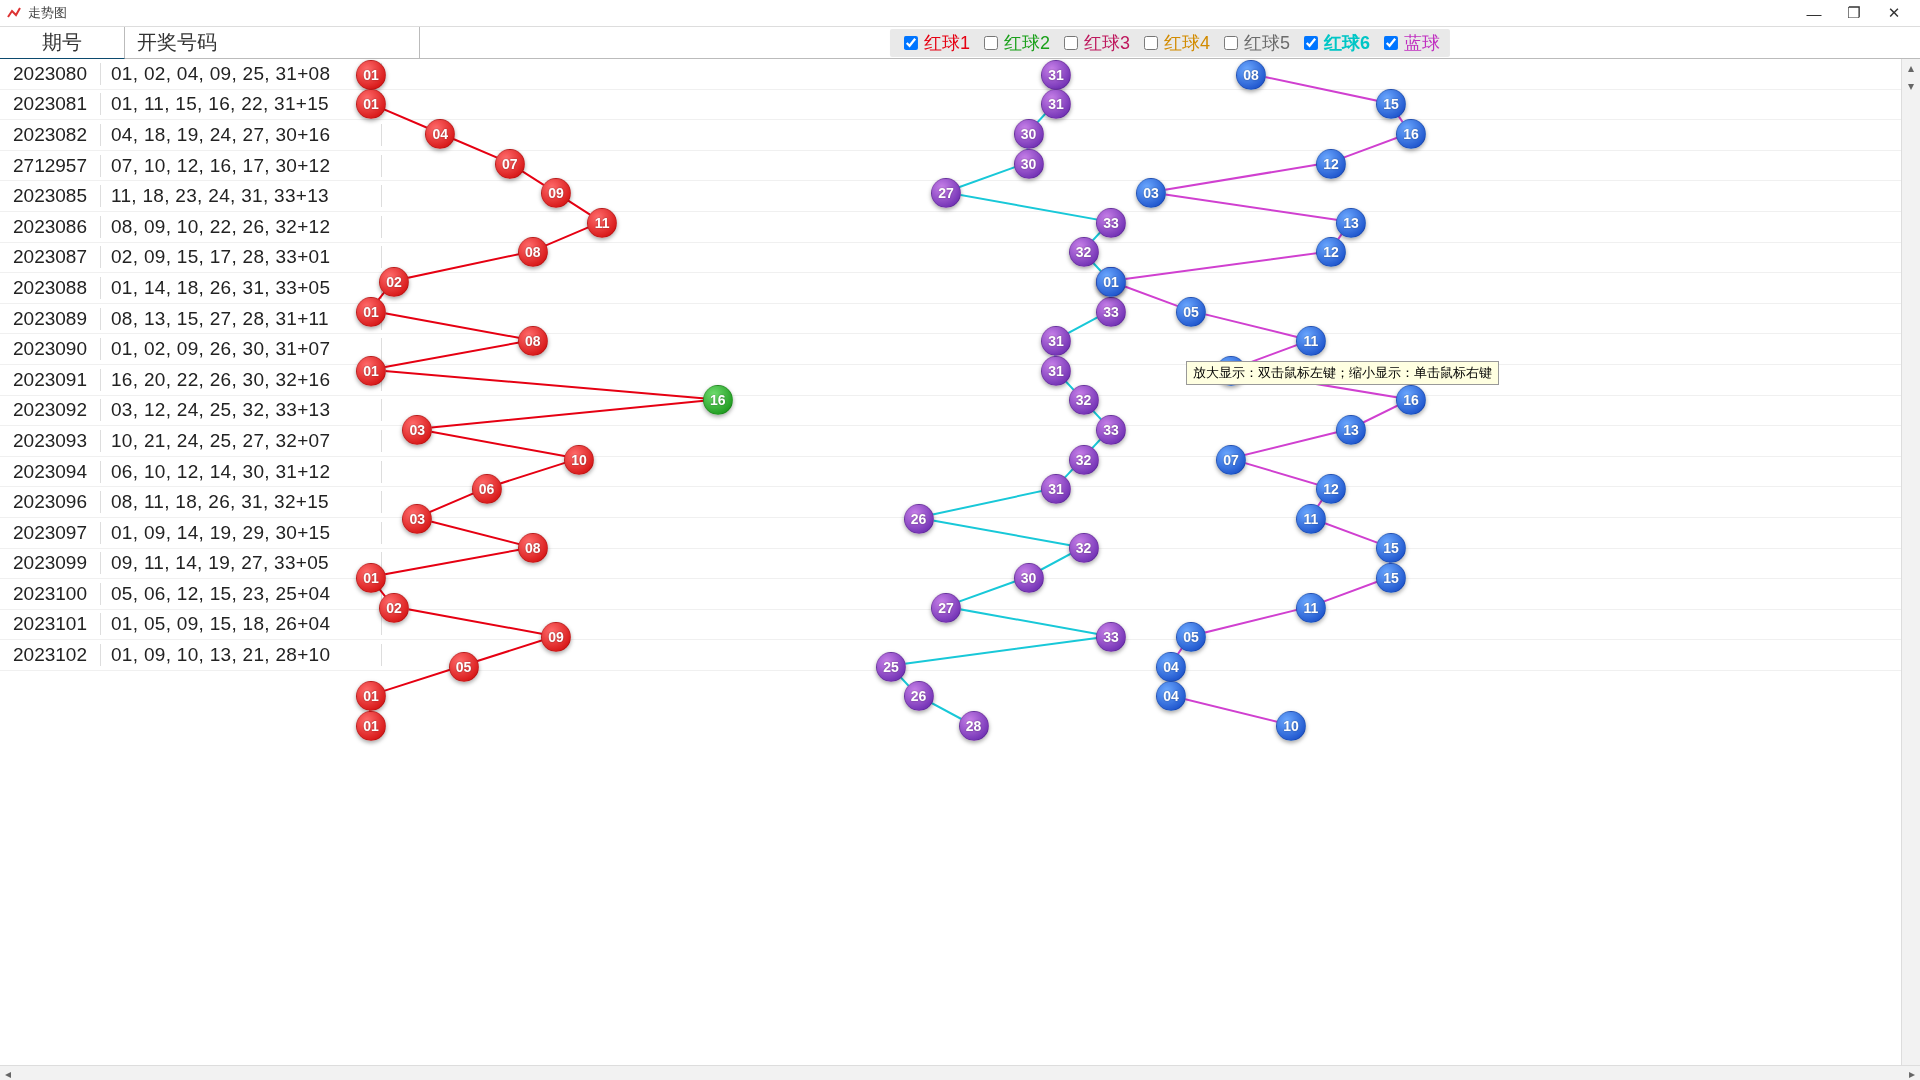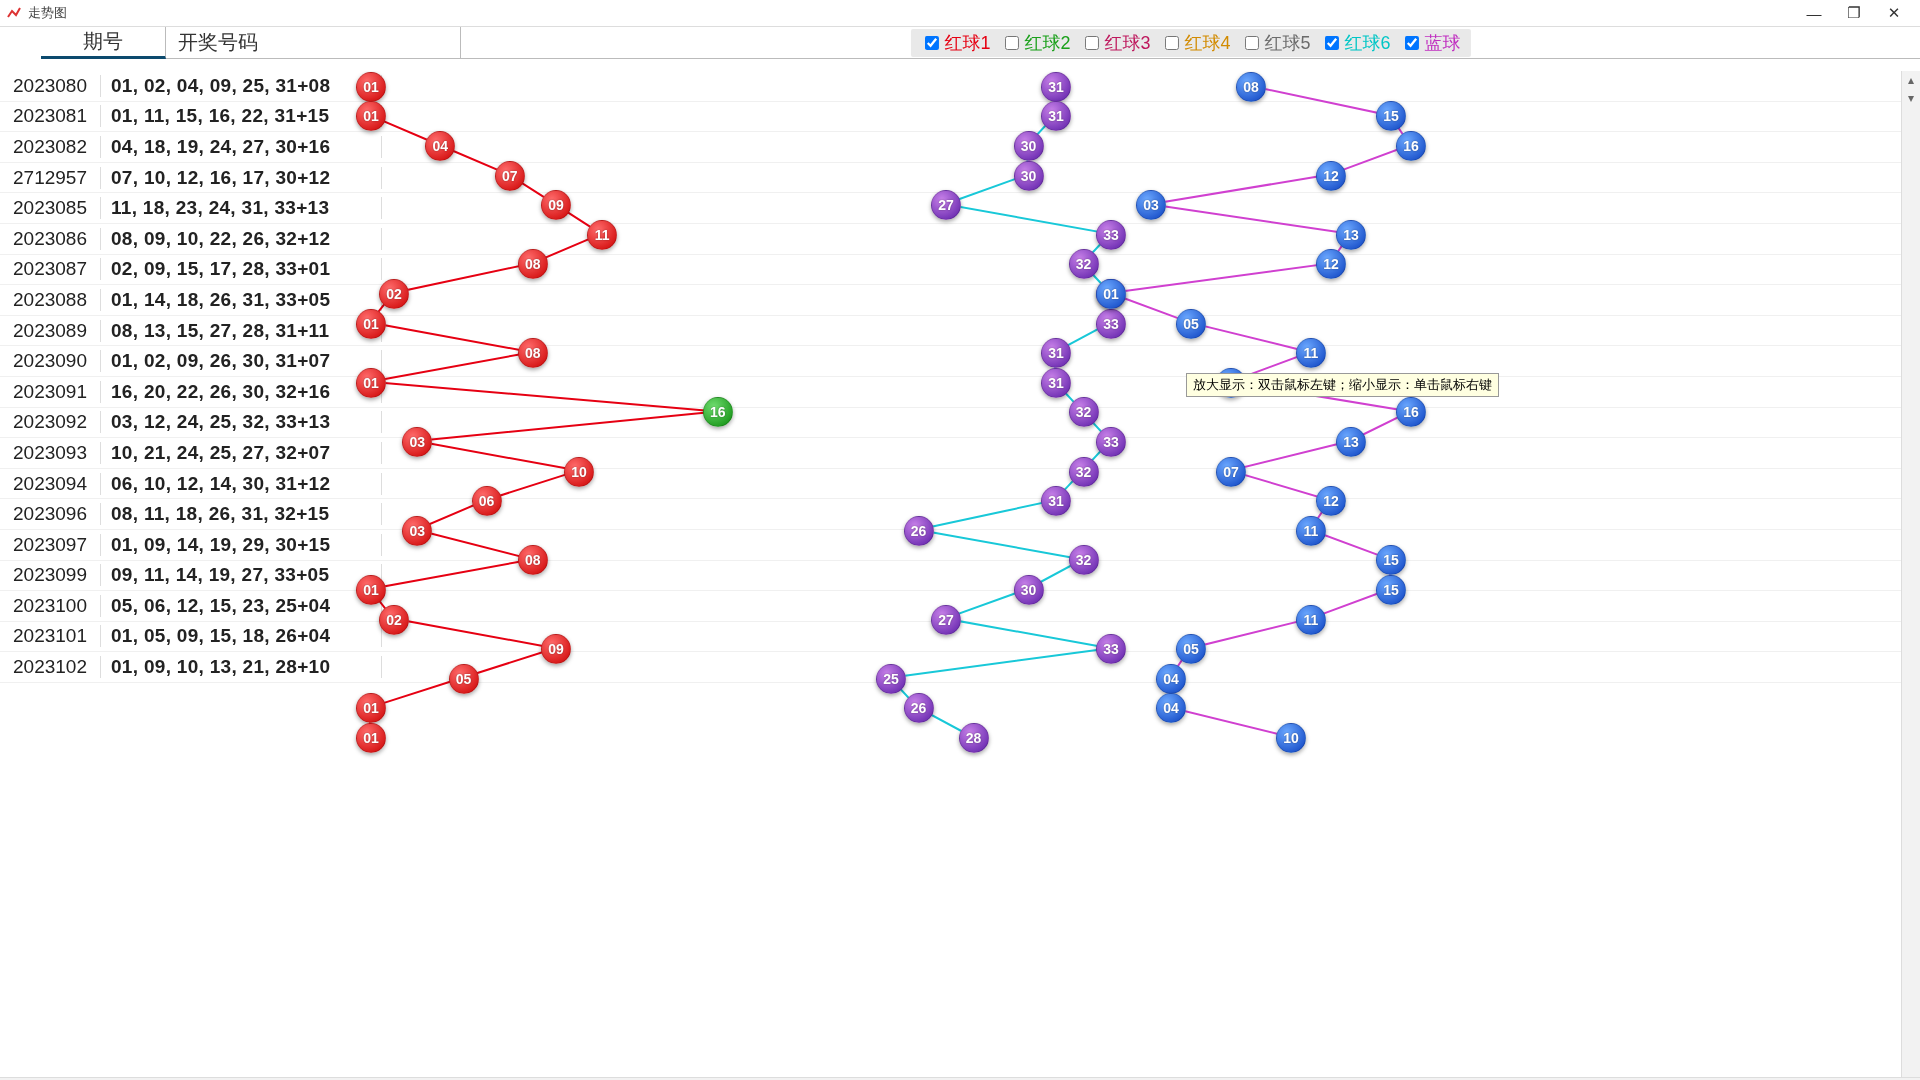--- a/index.html
+++ b/index.html
@@ -2,38 +2,38 @@
 <html><head>
 <meta charset="utf-8">
 <style>
   html,body{margin:0;padding:0;font-family:"Microsoft YaHei","SimSun",sans-serif;font-size:15px;width:1920px;height:1080px;overflow:hidden;background:#fff;}
   .titlebar{height:26px;background:#fff;border-bottom:1px solid #ddd;display:flex;align-items:center;padding:0 6px;font-size:13px;color:#444;}
   .titlebar .icon{width:16px;height:16px;margin-right:6px;}
   .titlebar .spacer{flex:1;}
   .winbtn{width:40px;text-align:center;font-size:15px;color:#333;}
   .header{height:32px;display:flex;align-items:stretch;}
   .hcell{display:flex;align-items:center;padding:0 12px;font-size:20px;color:#333;}
-  .h-issue{width:100px;border-right:1px solid #bbb;border-bottom:3px solid #0c4a6e;justify-content:center;margin-left:41px;}
+  .h-issue{width:100px;border-right:1px solid #bbb;border-bottom:1px solid #0c4a6e;justify-content:center;}
   .h-numbers{width:270px;border-right:1px solid #bbb;border-bottom:1px solid #bbb;}
   .h-chart{flex:1;border-bottom:1px solid #bbb;position:relative;}
   .filters{position:absolute;left:50%;top:2px;transform:translateX(-50%);display:flex;gap:10px;background:#e9e9e9;padding:2px 10px;border-radius:2px;font-size:18px;align-items:center;}
   .filters label{display:flex;align-items:center;gap:3px;}
   .filters input{width:14px;height:14px;}
   .c-r1{color:#e60012;}
   .c-r2{color:#1aa01a;text-align:right;}
   .c-r3{color:#be185d;}
   .c-r4{color:#d28b00;}
   .c-r5{color:#6b6b6b;    }
-  .c-r6{color:#00c6c6;}
+  .c-r6{color:#00c6c6;font-weight:bold;}
   .c-bb{color:#c030c0;}
-  .body{height:calc(100% - 26px - 32px - 16px);overflow:hidden;position:relative;margin-top:12px;}
+  .body{height:calc(100% - 26px - 32px - 16px);overflow:hidden;position:relative;}
   .rows{height:100%;}
   .row{height:29.6px;display:flex;align-items:center;border-bottom:1px solid #f0f0f0;}
   .r-issue{width:100px;border-right:1px solid #ddd;text-align:center;font-size:19px;color:#222;}
-  .r-nums{width:270px;border-right:1px solid #ddd;padding-left:10px;font-size:19px;color:#222;letter-spacing:0.3px;font-weight:bold;}
+  .r-nums{width:270px;border-right:1px solid #ddd;padding-left:10px;font-size:19px;color:#222;letter-spacing:0.3px;}
   .r-chart{flex:1;position:relative;height:100%;}
   svg.lines{position:absolute;left:0;top:0;pointer-events:none;}
   .ball{width:28px;height:28px;border-radius:50%;color:#fff;font-size:14px;font-weight:bold;
         display:flex;align-items:center;justify-content:center;text-shadow:0 0 2px rgba(0,0,0,.4);
         box-shadow:0 2px 4px rgba(0,0,0,.35);position:absolute;border:1px solid rgba(0,0,0,.15);}
   .ball-red{background:radial-gradient(circle at 35% 30%,#ff6b6b,#c00);}
   .ball-green{background:radial-gradient(circle at 35% 30%,#6fdc6f,#0a8a0a);}
   .ball-blue{background:radial-gradient(circle at 35% 30%,#6ba8ff,#0a3fbf);}
   .ball-purple{background:radial-gradient(circle at 35% 30%,#c780e8,#5a1ca6);}
   .vscroll{position:absolute;right:0;top:0;width:18px;height:100%;background:#f2f2f2;border-left:1px solid #ddd;}

